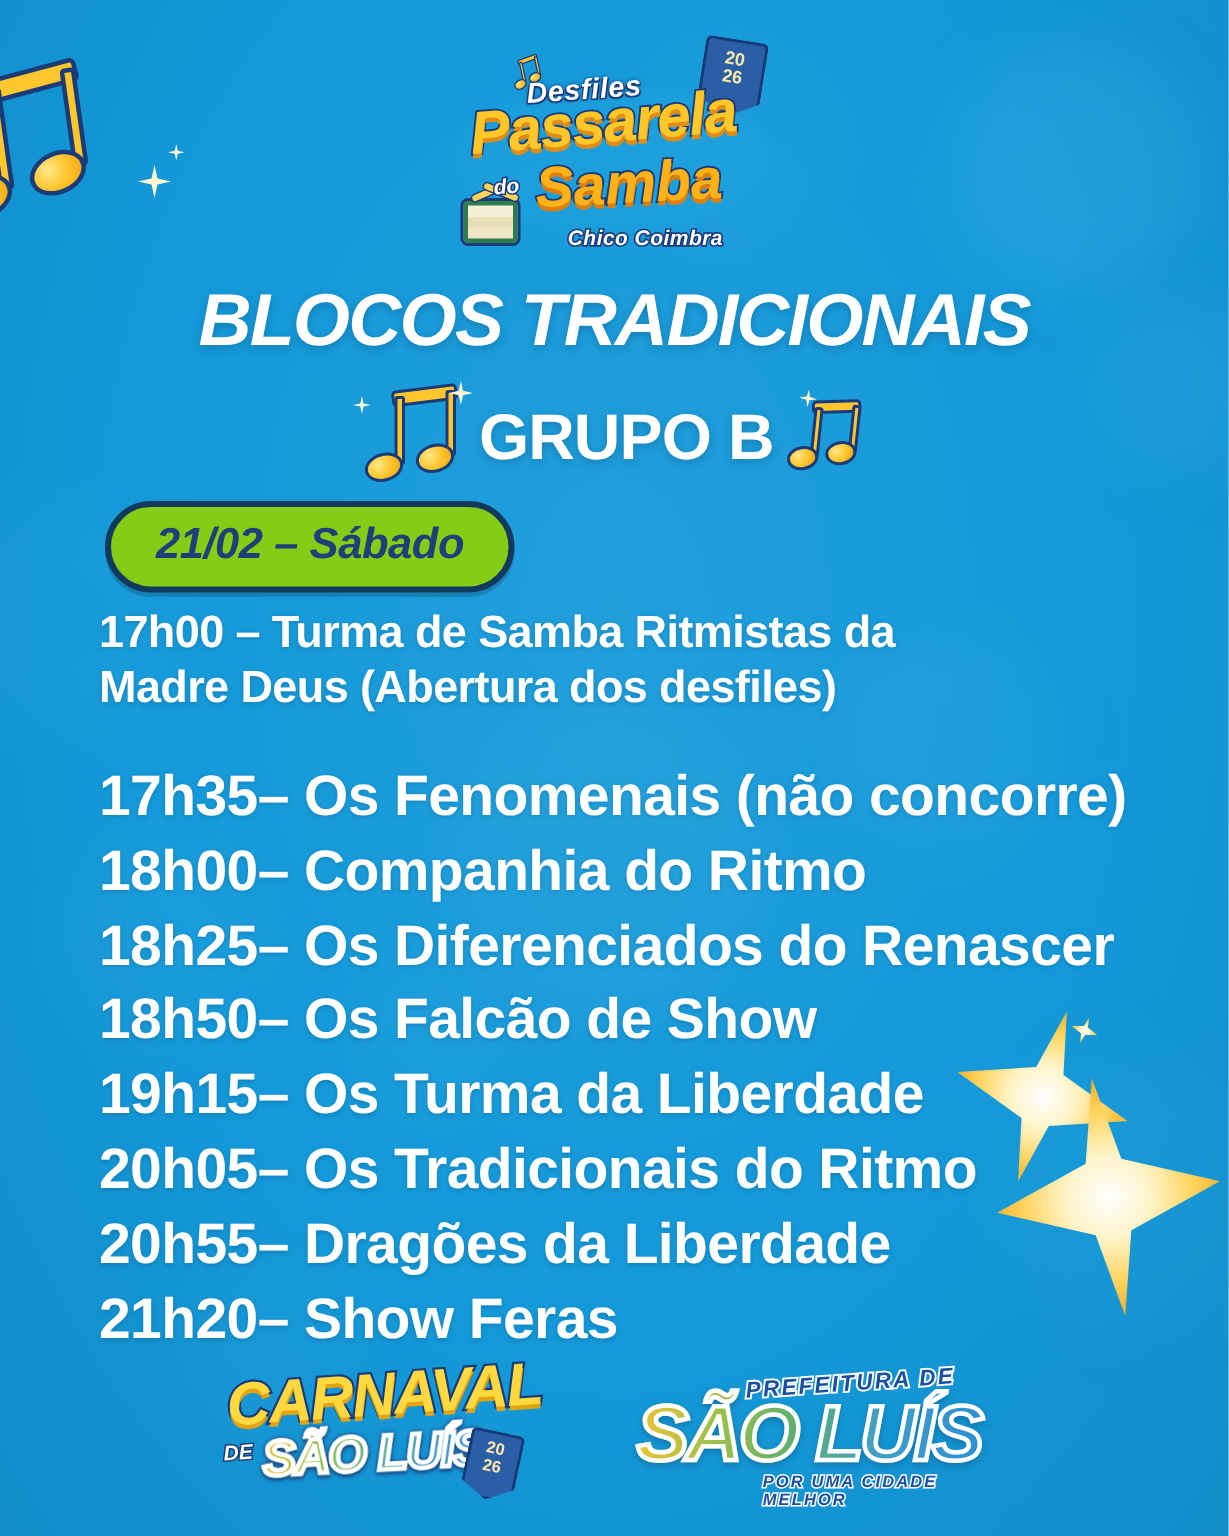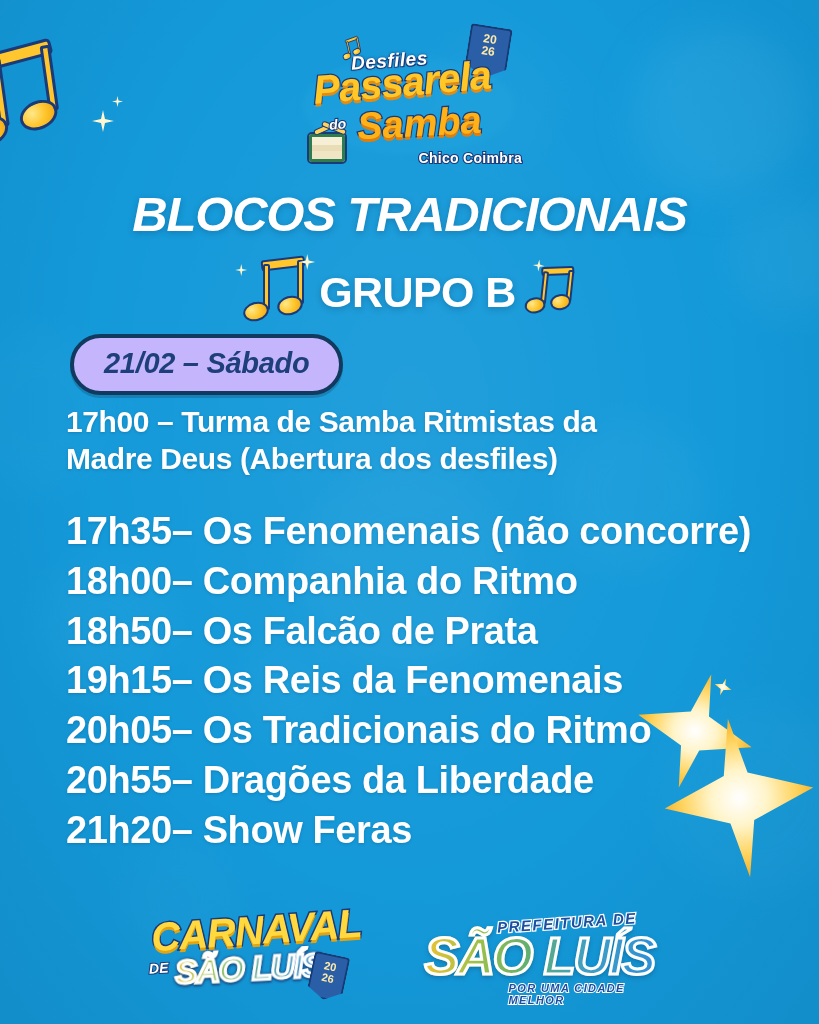--- a/index.html
+++ b/index.html
@@ -88,24 +88,23 @@
   .logo-samba{
     position:absolute; left:62px; top:74px;
     font-size:38px; font-weight:bold; font-style:italic;
     color:#ffb217;
     -webkit-text-stroke:2.5px #1b3a78; paint-order:stroke fill;
     text-shadow:0 3px 0 #dd7f10;
     transform:rotate(-3deg);
   }
   .logo-chico{
     position:absolute; left:84px; top:122px;
-    font-size:14px; font-weight:bold; color:#ffffff;
+    font-size:14px; font-weight:bold; font-style:italic; color:#ffffff;
     -webkit-text-stroke:2.2px #1b3a78; paint-order:stroke fill;
     letter-spacing:.3px;
-    margin-left:40px;
   }
   .logo-flag{
     position:absolute; left:172px; top:-2px;
     width:42px; height:52px;
     background:#2a5fa8;
     border:2px solid #173a74;
     border-radius:4px;
     clip-path:polygon(0 0,100% 0,100% 78%,50% 100%,0 78%);
     transform:rotate(9deg);
     display:flex; flex-direction:column;
@@ -195,21 +194,21 @@
   .spark{
     position:absolute;
     background:#fff7d0;
     clip-path:polygon(50% 0%,59% 41%,100% 50%,59% 59%,50% 100%,41% 59%,0% 50%,41% 41%);
   }
 
   
   .badge{
     position:absolute; left:70px; top:334px;
     padding:9px 30px 11px;
-    background:#c4b5fd;
+    background:#84cc16;
     border:4px solid #123a5e;
     border-radius:40px;
     font-size:29px; font-weight:bold; font-style:italic;
     color:#1e3f7a;
     letter-spacing:-0.3px;
     box-shadow:0 3px 0 rgba(10,50,80,.25);
   }
 
   
   .schedule{
@@ -391,22 +390,23 @@
 
   <div class="star star-a"></div>
   <div class="star star-b"></div>
   <div class="star star-mini"></div>
 
   <div class="schedule">
     <div class="sched-lead">17h00 – Turma de Samba Ritmistas da Madre Deus (Abertura dos desfiles)</div>
     <ul class="sched-list" id="sched-list">
         <li><span class="t">17h35</span><span>–</span><span> Os Fenomenais (não concorre)</span></li>
         <li><span class="t">18h00</span><span>–</span><span> Companhia do Ritmo</span></li>
-        <li><span class="t">18h50</span><span>–</span><span> Os Falcão de Prata</span></li>
-        <li><span class="t">19h15</span><span>–</span><span> Os Reis da Fenomenais</span></li>
+        <li><span class="t">18h25</span><span>–</span><span> Os Diferenciados do Renascer</span></li>
+        <li><span class="t">18h50</span><span>–</span><span> Os Falcão de Show</span></li>
+        <li><span class="t">19h15</span><span>–</span><span> Os Turma da Liberdade</span></li>
         <li><span class="t">20h05</span><span>–</span><span> Os Tradicionais do Ritmo</span></li>
         <li><span class="t">20h55</span><span>–</span><span> Dragões da Liberdade</span></li>
         <li><span class="t">21h20</span><span>–</span><span> Show Feras</span></li>
       </ul>
   </div>
 
   <div class="footer">
 
     <div class="carnaval-logo">
       <div class="cl-carnaval">CARNAVAL</div>

